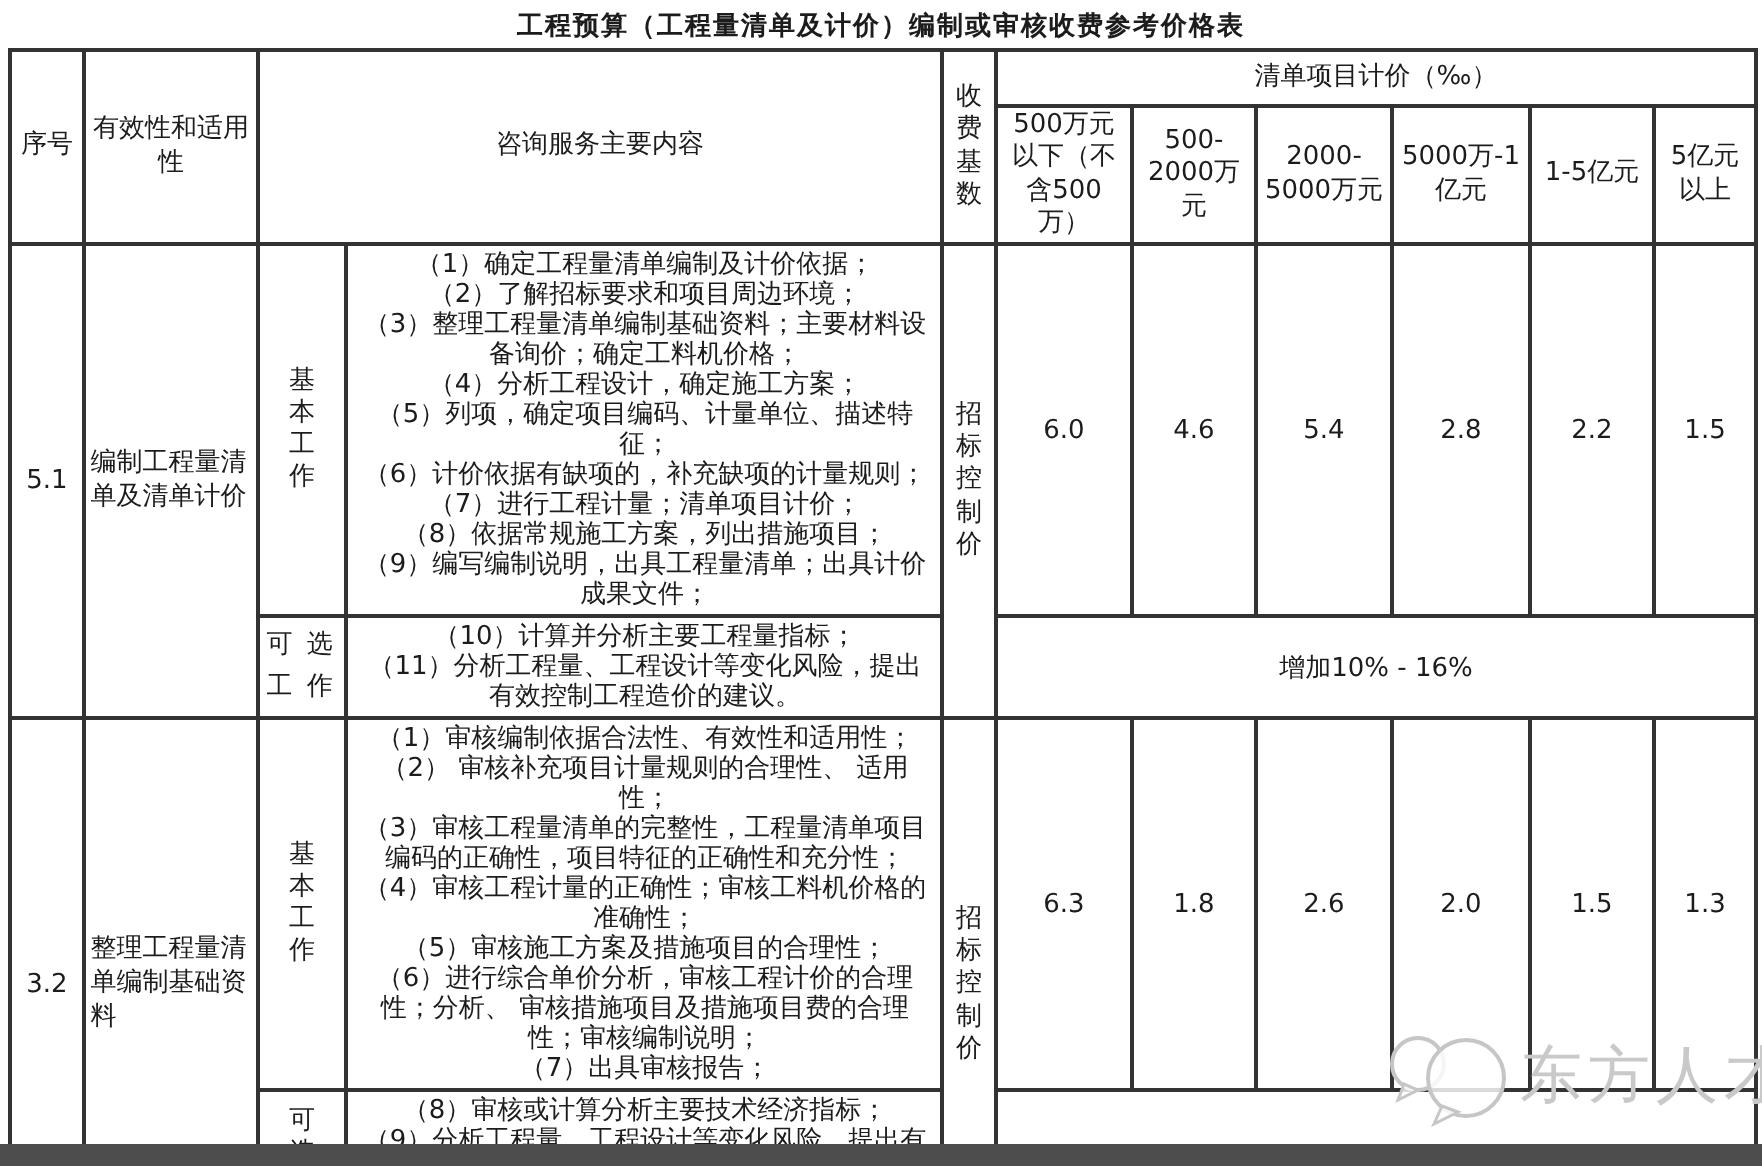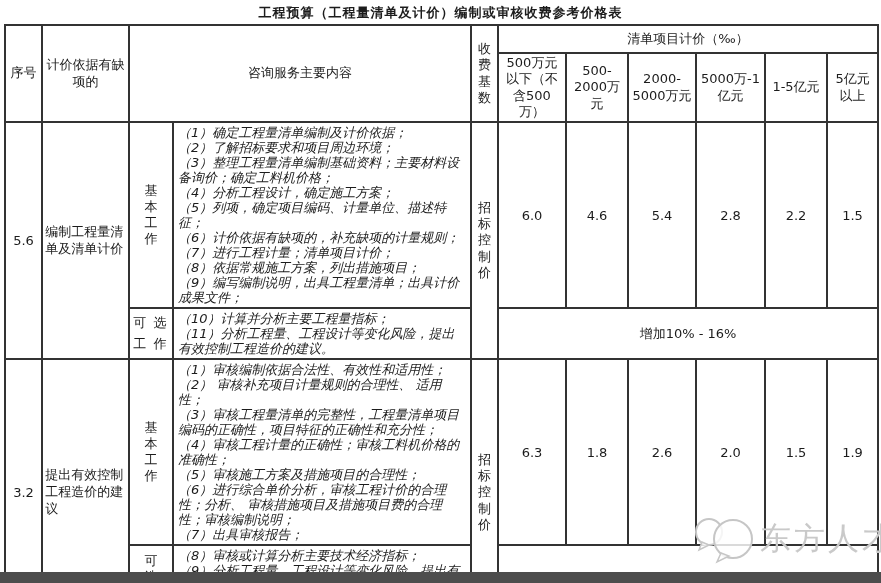--- a/index.html
+++ b/index.html
@@ -21,24 +21,23 @@
   }
   .fee-table th,.fee-table td{
     border:2px solid #333333;
     font-size:13px;font-weight:normal;
     padding:1px 2px;
     text-align:center;vertical-align:middle;
     background:#ffffff;
   }
   .fee-table th{line-height:1.25;}
   td.content-cell{
-    text-align:left;vertical-align:middle;
+    text-align:center;vertical-align:middle;
     white-space:pre-line;line-height:15px;
     padding:2px 3px 2px 4px;
-    font-style:italic;
   }
   .vstack{width:1.15em;margin:0 auto;line-height:1.25;text-align:center;word-break:break-all;}
   .l2x2{width:3.3em;margin:0 auto;letter-spacing:0.55em;line-height:1.6;text-align:center;word-break:break-all;}
   .name-cell div{width:6.2em;margin:0 auto;line-height:1.3;word-break:break-all;text-align:left;}
   .num-cell{font-size:13px;}
   .note-cell{text-align:center;font-size:13px;}
   .watermark{
     position:absolute;left:688px;top:509px;z-index:5;
     display:flex;align-items:center;
   }
@@ -67,39 +66,39 @@
       <col style="width:62px">
       <col style="width:68px">
     <col style="width:69px">
       <col style="width:62px">
       <col style="width:51px">
   </colgroup>
   <tbody>
 
     <tr style="height:28px">
       <th rowspan="2">序号</th>
-      <th rowspan="2">计价依据有缺项的</th>
+      <th rowspan="2">有效性和适用性</th>
       <th rowspan="2" colspan="2">咨询服务主要内容</th>
       <th rowspan="2">
           <div class="vstack">收费基数</div>
         </th>
       <th colspan="6">清单项目计价（‰）</th>
     </tr>
 
     <tr style="height:36px">
       <th>500万元以下（不含500万）</th>
       <th>500-2000万元</th>
       <th>2000-5000万元</th>
       <th>5000万-1亿元</th>
       <th>1-5亿元</th>
       <th>5亿元以上</th>
     </tr>
 
     <tr style="height:180px">
-      <td rowspan="2">5.6</td>
+      <td rowspan="2">5.1</td>
       <td rowspan="2" class="name-cell">
           <div>编制工程量清单及清单计价</div>
         </td>
       <td>
           <div class="vstack">基本工作</div>
         </td>
       <td class="content-cell">（1）确定工程量清单编制及计价依据；
 （2）了解招标要求和项目周边环境；
 （3）整理工程量清单编制基础资料；主要材料设备询价；确定工料机价格；
 （4）分析工程设计，确定施工方案；
@@ -124,41 +123,41 @@
           <div class="l2x2">可选工作</div>
         </td>
       <td class="content-cell">（10）计算并分析主要工程量指标；
 （11）分析工程量、工程设计等变化风险，提出有效控制工程造价的建议。</td>
       <td colspan="6" class="note-cell">增加10% - 16%</td>
     </tr>
 
     <tr style="height:179px">
       <td rowspan="2">3.2</td>
       <td rowspan="2" class="name-cell">
-          <div>提出有效控制工程造价的建议</div>
+          <div>整理工程量清单编制基础资料</div>
         </td>
       <td>
           <div class="vstack">基本工作</div>
         </td>
       <td class="content-cell">（1）审核编制依据合法性、有效性和适用性；
 （2） 审核补充项目计量规则的合理性、 适用性；
 （3）审核工程量清单的完整性，工程量清单项目编码的正确性，项目特征的正确性和充分性；
 （4）审核工程计量的正确性；审核工料机价格的准确性；
 （5）审核施工方案及措施项目的合理性；
 （6）进行综合单价分析，审核工程计价的合理性；分析、 审核措施项目及措施项目费的合理性；审核编制说明；
 （7）出具审核报告；</td>
       <td rowspan="2">
           <div class="vstack">招标控制价</div>
         </td>
       <td class="num-cell">6.3</td>
       <td class="num-cell">1.8</td>
       <td class="num-cell">2.6</td>
       <td class="num-cell">2.0</td>
       <td class="num-cell">1.5</td>
-      <td class="num-cell">1.9</td>
+      <td class="num-cell">1.3</td>
     </tr>
 
     <tr style="height:73px">
       <td>
           <div class="vstack">可选工作</div>
         </td>
       <td class="content-cell">（8）审核或计算分析主要技术经济指标；
 （9）分析工程量、工程设计等变化风险，提出有效控制工程造价的建议：
 （10）与编制单位核对数量；
 （11）调整或重新编制工程量清单。</td>

